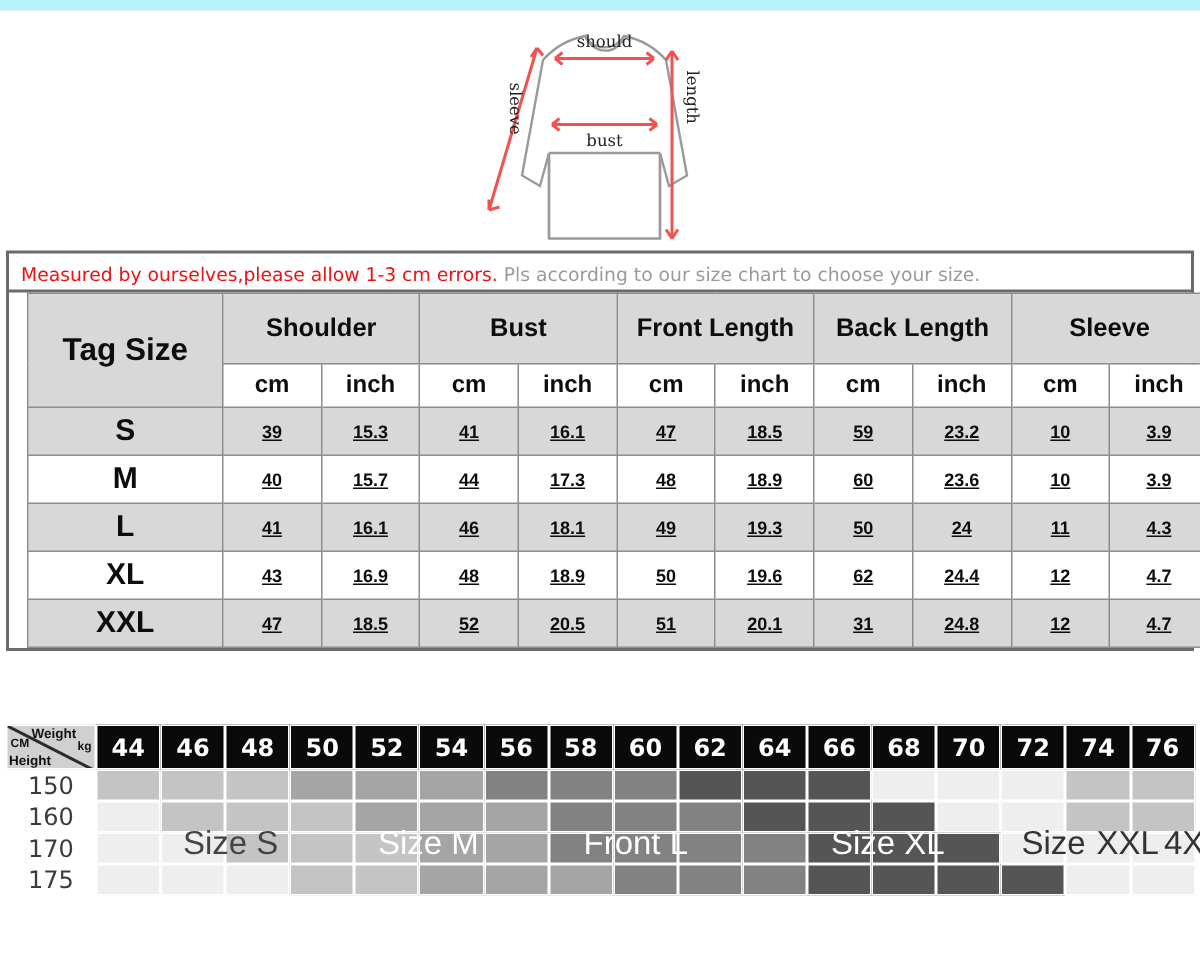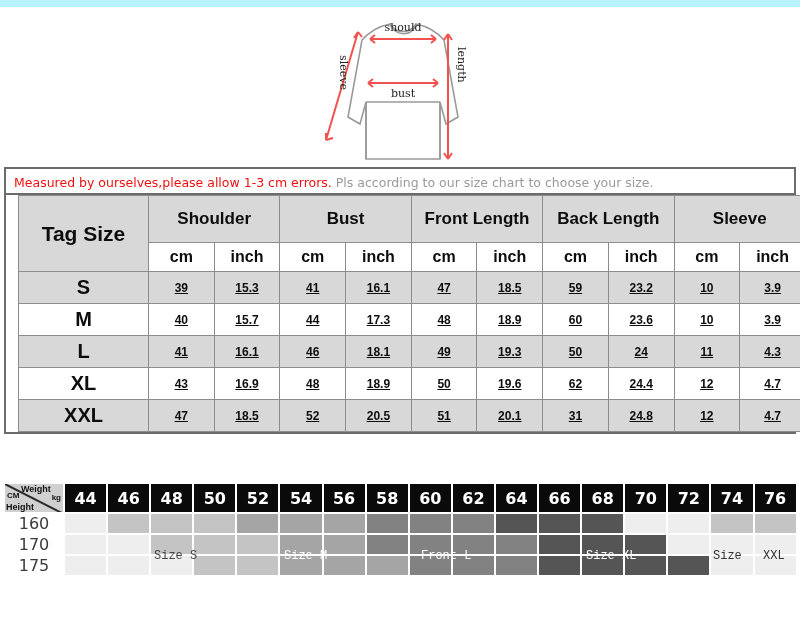--- a/index.html
+++ b/index.html
@@ -99,23 +99,22 @@
   .hlabel{
     flex:0 0 60px;width:60px;box-sizing:border-box;
     display:flex;align-items:center;justify-content:center;
     font-size:16px;color:#3b3b3b;
     font-family:"DejaVu Sans", sans-serif;
     background:#ffffff;
   }
   .mbody .mrow{height:21px;}
   .mlabelrow{position:absolute;left:0;top:0;width:792px;height:156px;pointer-events:none;}
   .sizetag{
-    position:absolute;font-size:12px;white-space:nowrap;
-    font-family:Liberation Mono, monospace;
-    margin-left:32px;
+    position:absolute;font-size:22px;white-space:nowrap;
+    font-family:Liberation Sans, sans-serif;
   }
 </style>
 </head>
 <body>
 
 <div class="topband"></div>
 
 <div class="diagram">
   <svg viewBox="0 0 200 160" xmlns="http://www.w3.org/2000/svg">
     <g fill="none" stroke="#9a9a9a" stroke-width="1.6">
@@ -282,20 +281,42 @@
         <div class="mcell">66</div>
         <div class="mcell">68</div>
         <div class="mcell">70</div>
         <div class="mcell">72</div>
         <div class="mcell">74</div>
         <div class="mcell">76</div>
       </div>
   </div>
   <div class="mbody" id="matrix-body">
       <div class="mrow">
+        <div class="hlabel">150</div>
+        <div style="display:flex;flex:1;">
+          <div class="mcell" style="background:#c4c4c4"></div>
+          <div class="mcell" style="background:#c4c4c4"></div>
+          <div class="mcell" style="background:#c4c4c4"></div>
+          <div class="mcell" style="background:#a5a5a5"></div>
+          <div class="mcell" style="background:#a5a5a5"></div>
+          <div class="mcell" style="background:#a5a5a5"></div>
+          <div class="mcell" style="background:#828282"></div>
+          <div class="mcell" style="background:#828282"></div>
+          <div class="mcell" style="background:#828282"></div>
+          <div class="mcell" style="background:#555555"></div>
+          <div class="mcell" style="background:#555555"></div>
+          <div class="mcell" style="background:#555555"></div>
+          <div class="mcell" style="background:#eeeeee"></div>
+          <div class="mcell" style="background:#eeeeee"></div>
+          <div class="mcell" style="background:#eeeeee"></div>
+          <div class="mcell" style="background:#c4c4c4"></div>
+          <div class="mcell" style="background:#c4c4c4"></div>
+        </div>
+      </div>
+      <div class="mrow">
         <div class="hlabel">160</div>
         <div style="display:flex;flex:1;">
           <div class="mcell" style="background:#eeeeee"></div>
           <div class="mcell" style="background:#c4c4c4"></div>
           <div class="mcell" style="background:#c4c4c4"></div>
           <div class="mcell" style="background:#c4c4c4"></div>
           <div class="mcell" style="background:#a5a5a5"></div>
           <div class="mcell" style="background:#a5a5a5"></div>
           <div class="mcell" style="background:#a5a5a5"></div>
           <div class="mcell" style="background:#828282"></div>

